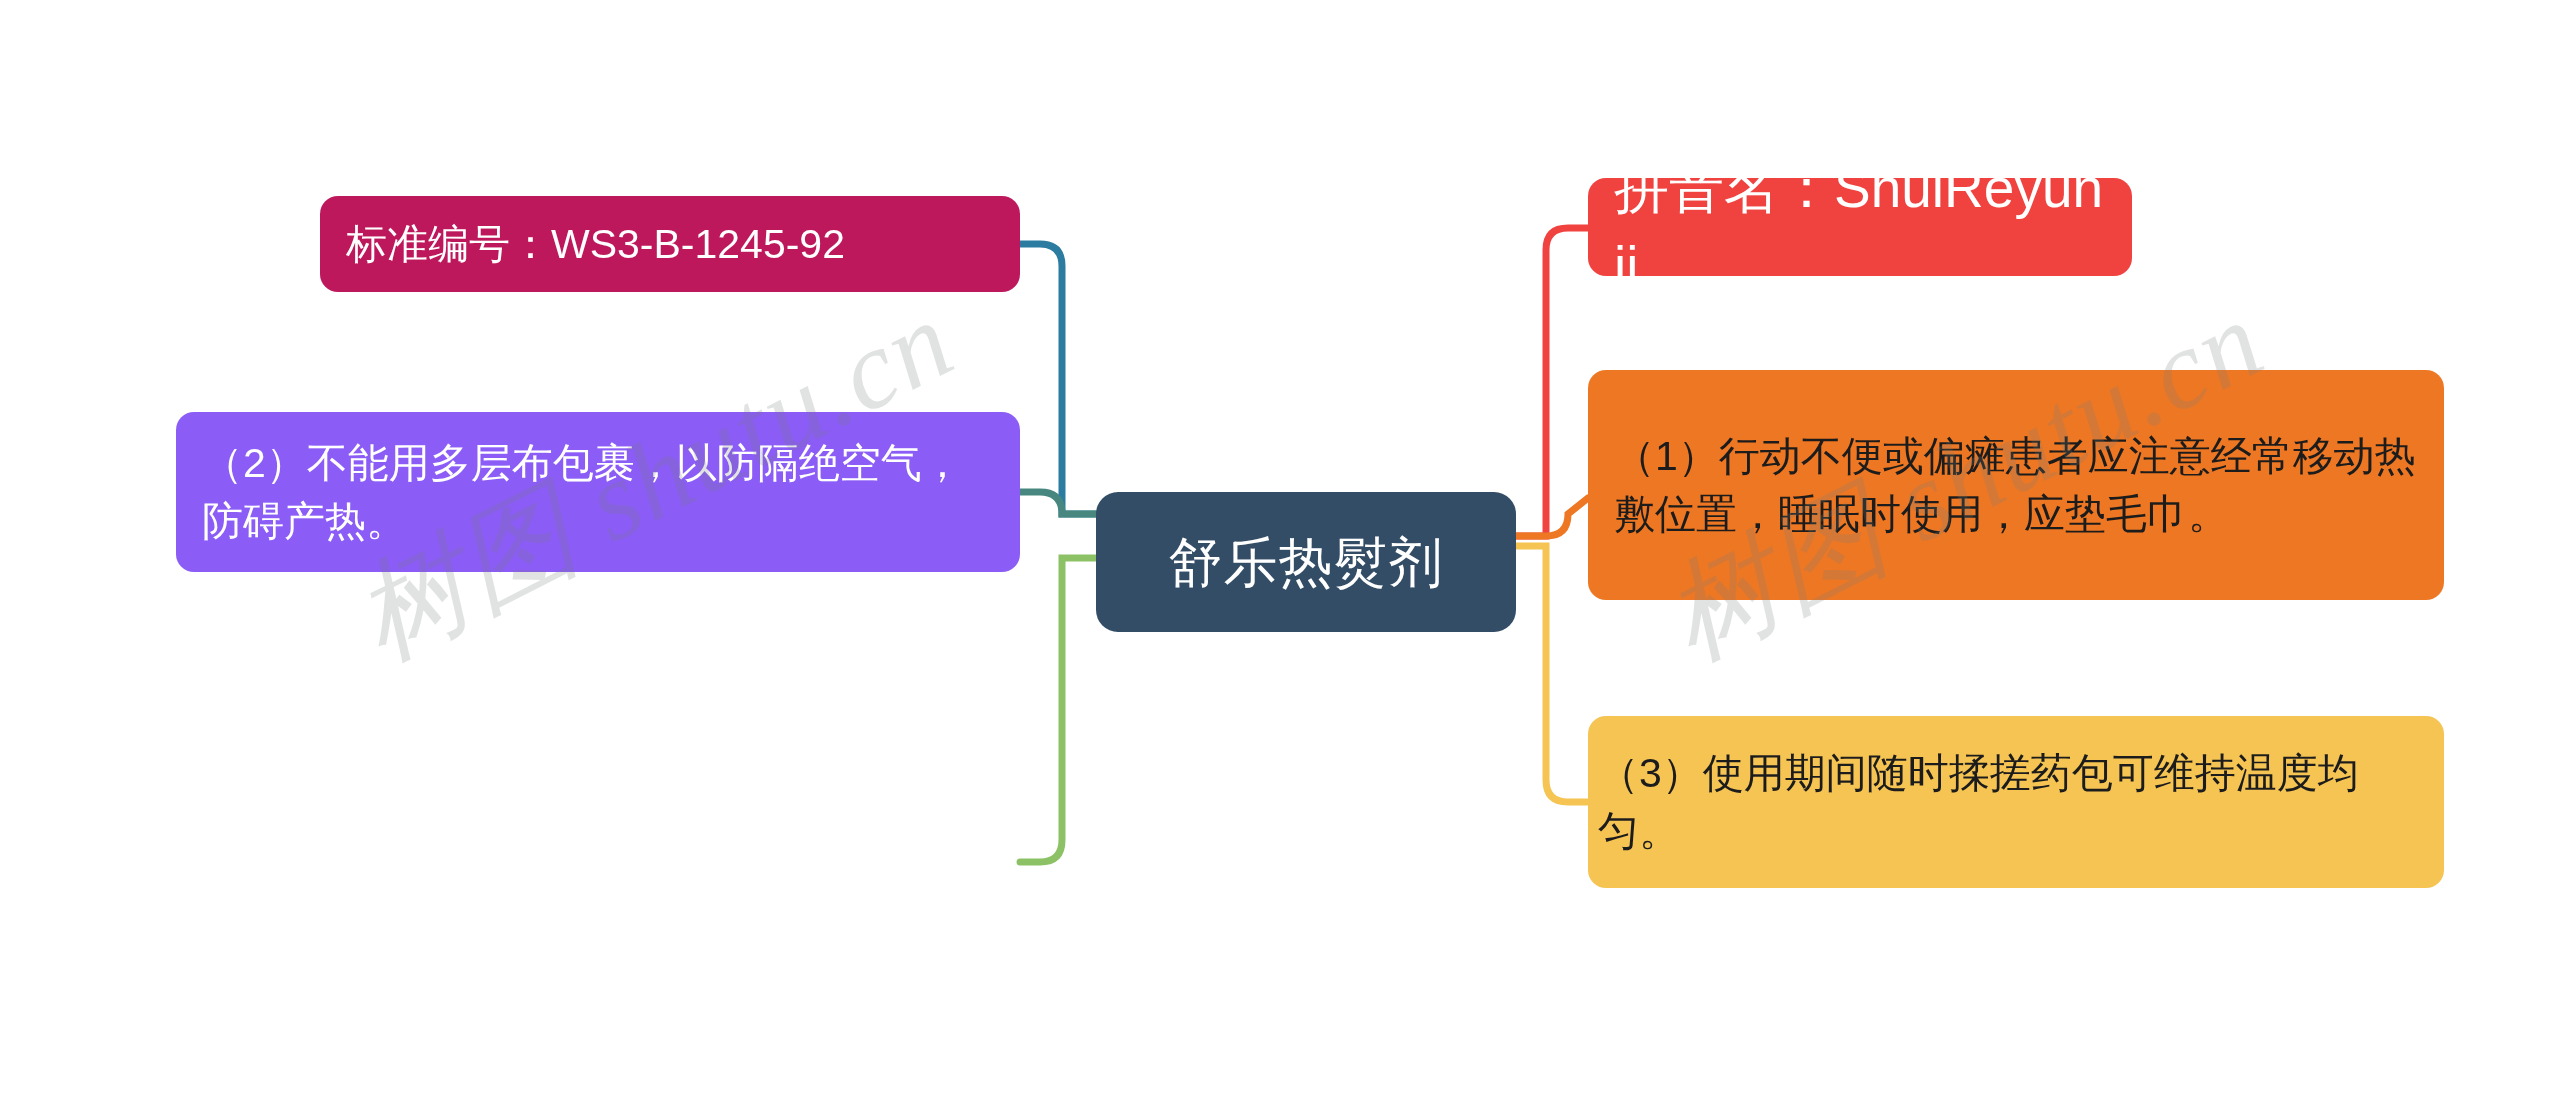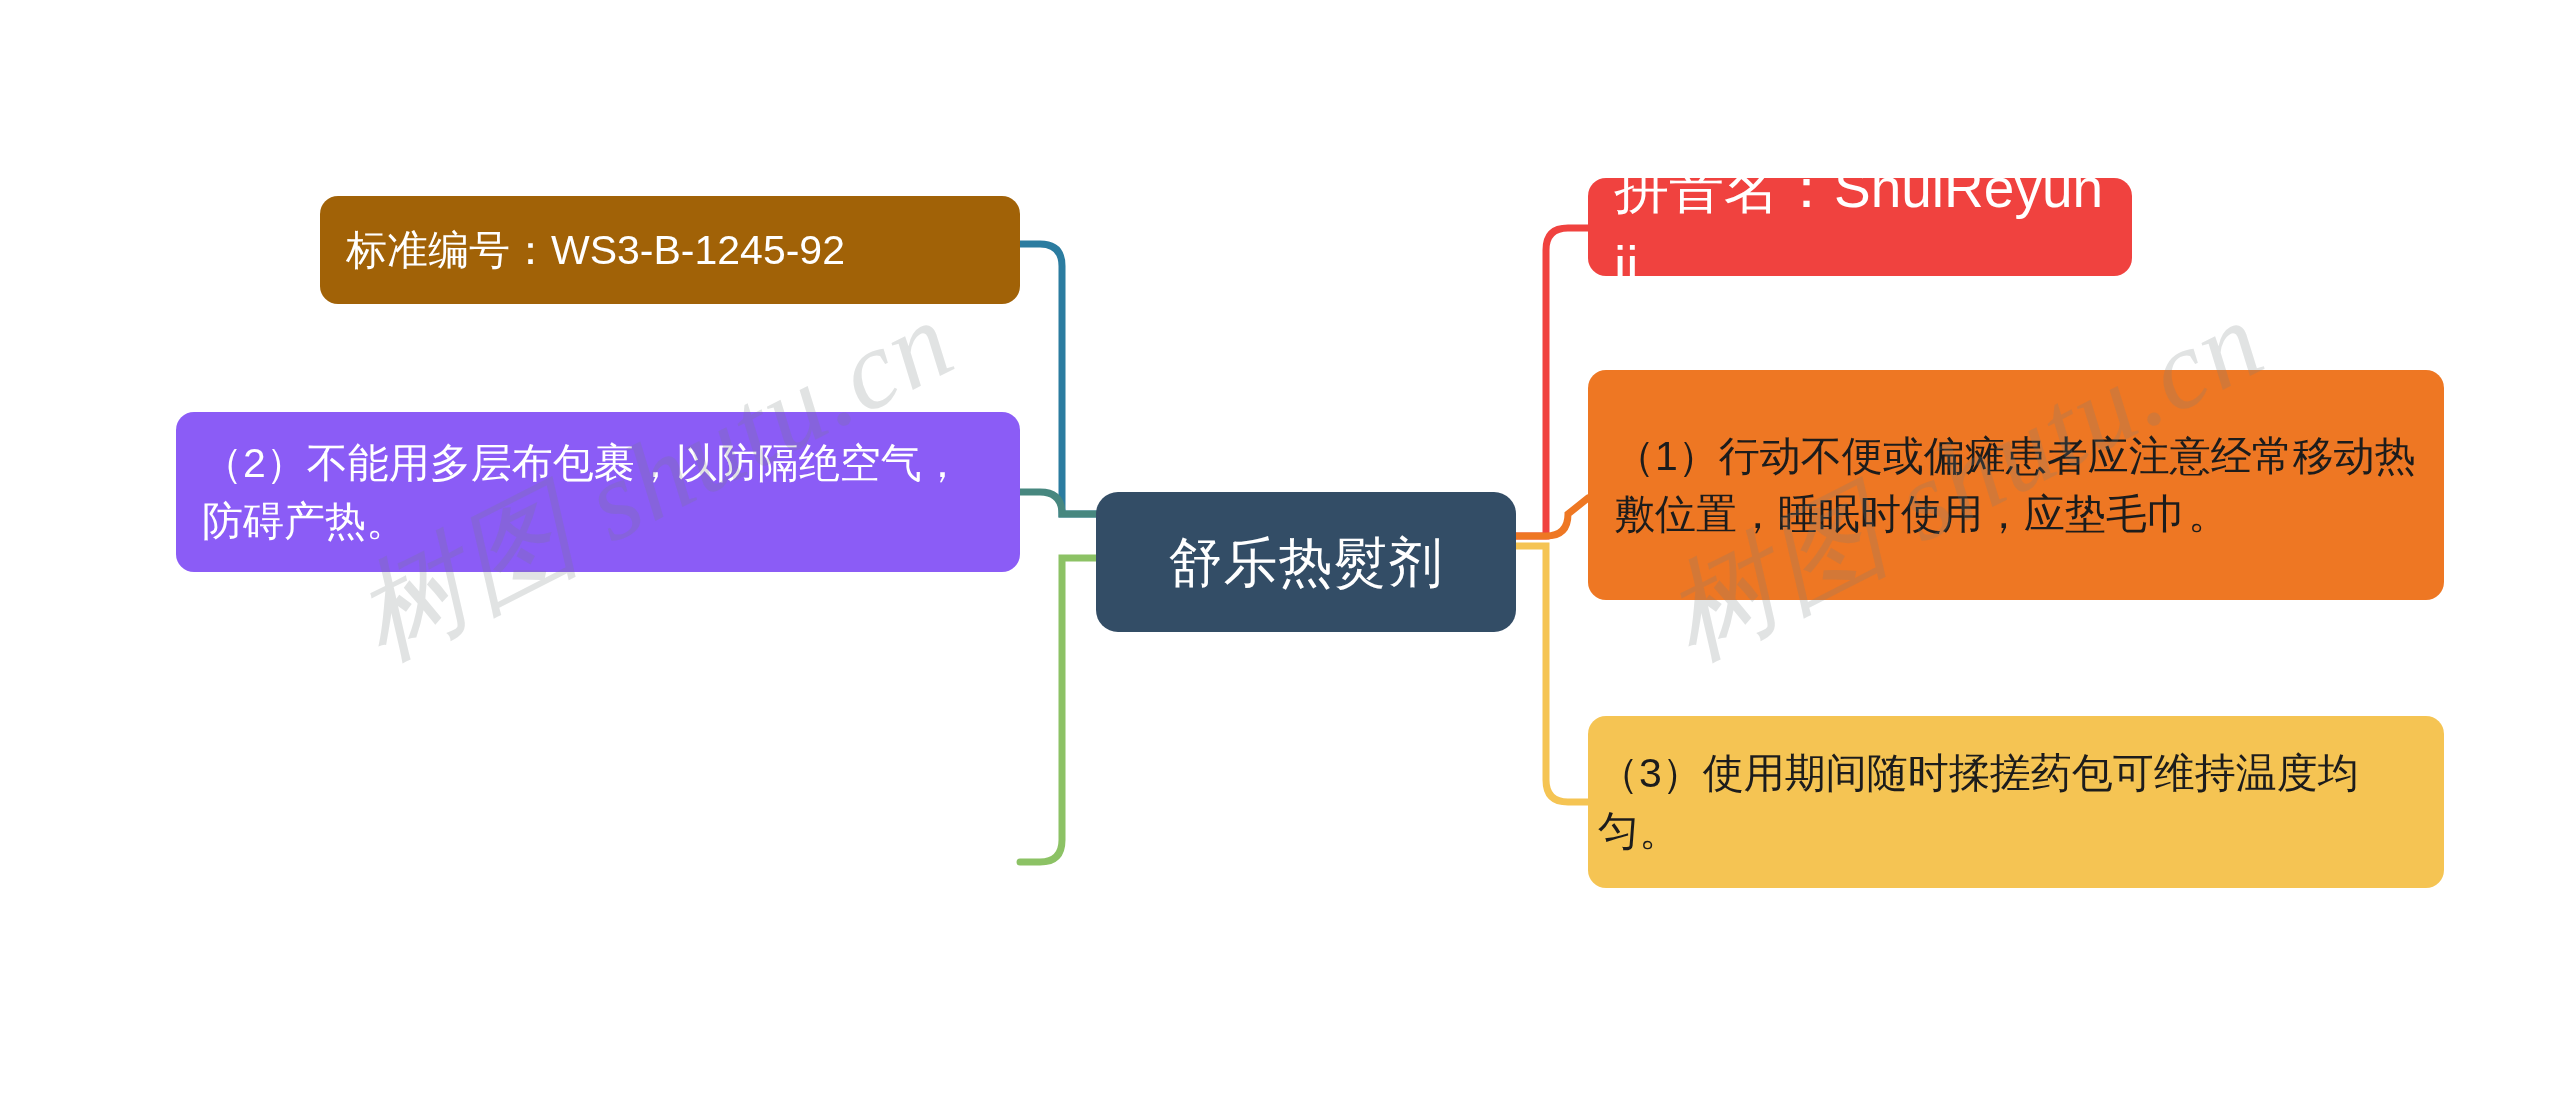--- a/index.html
+++ b/index.html
@@ -78,22 +78,22 @@
   #node-center .txt {
     text-align: center;
     color: #ffffff;
     font-size: 54px;
     letter-spacing: 1px;
   }
 
   
   #node-std {
     left: 320px; top: 196px;
-    width: 700px; height: 108px;
-    background: #a16207;
+    width: 700px; height: 96px;
+    background: #be185d;
     padding: 0 26px;
   }
   #node-std .txt {
     color: #ffffff;
     font-size: 41px;
   }
 
   #node-item2 {
     left: 176px; top: 412px;
     width: 844px; height: 160px;

